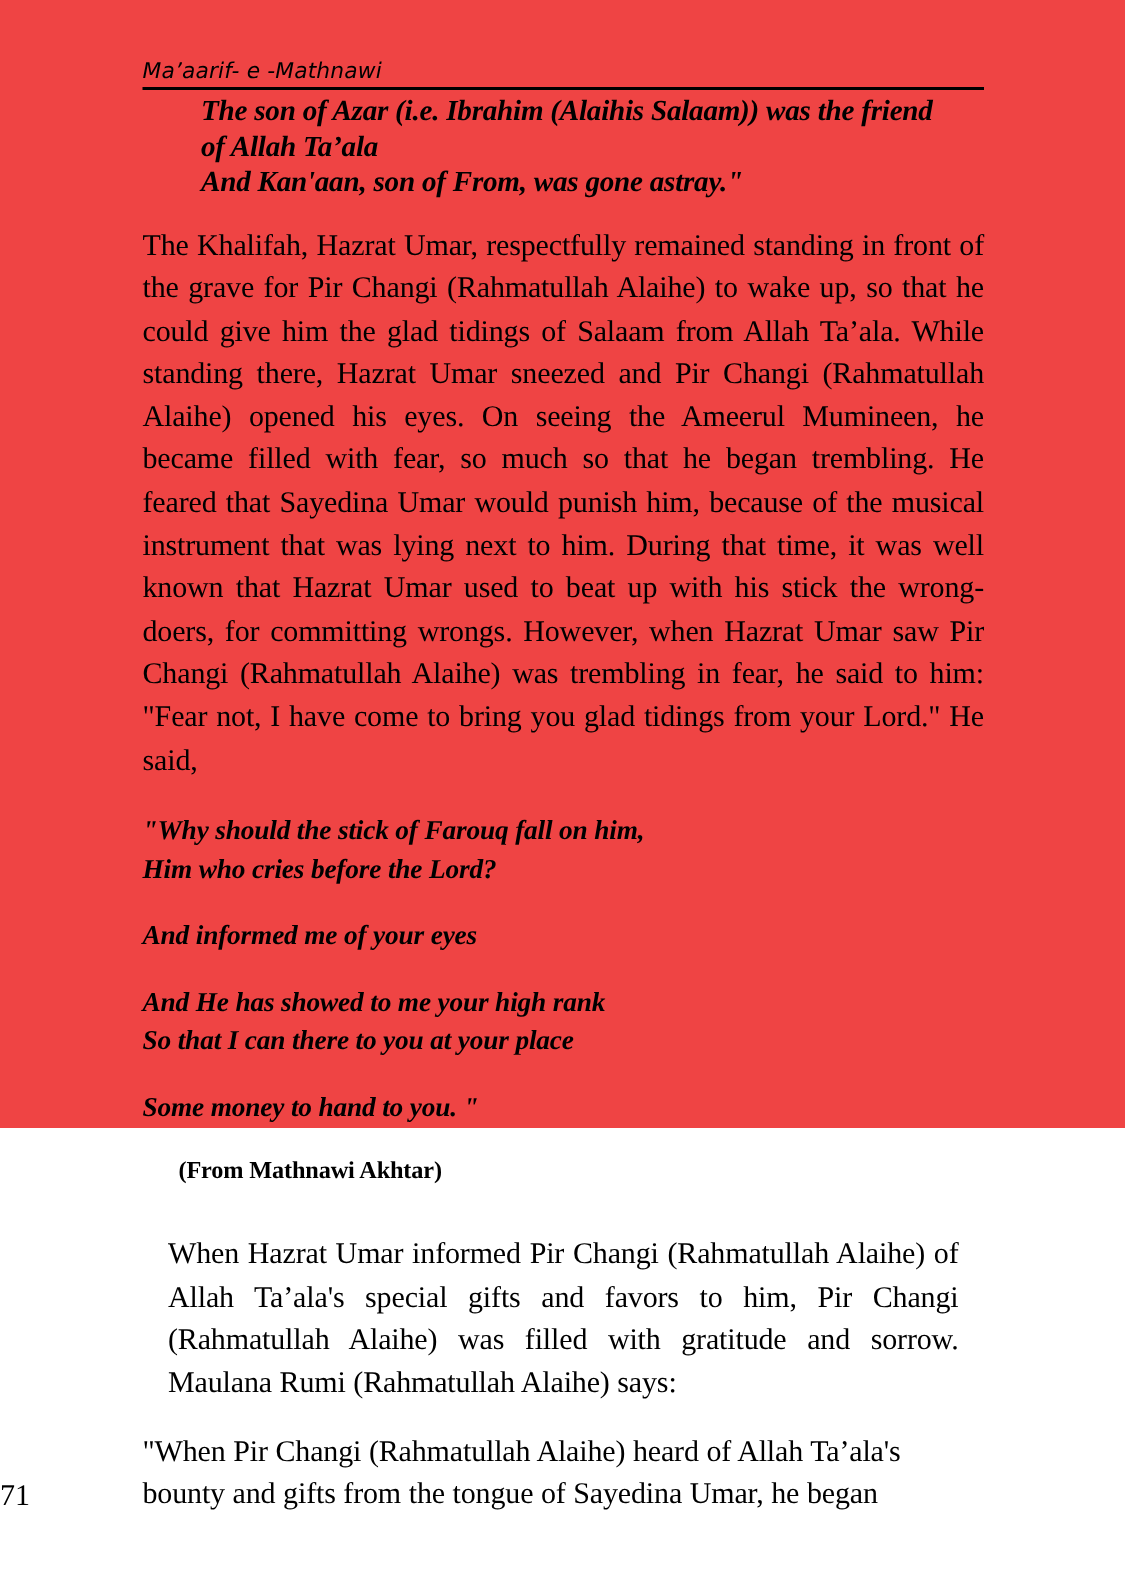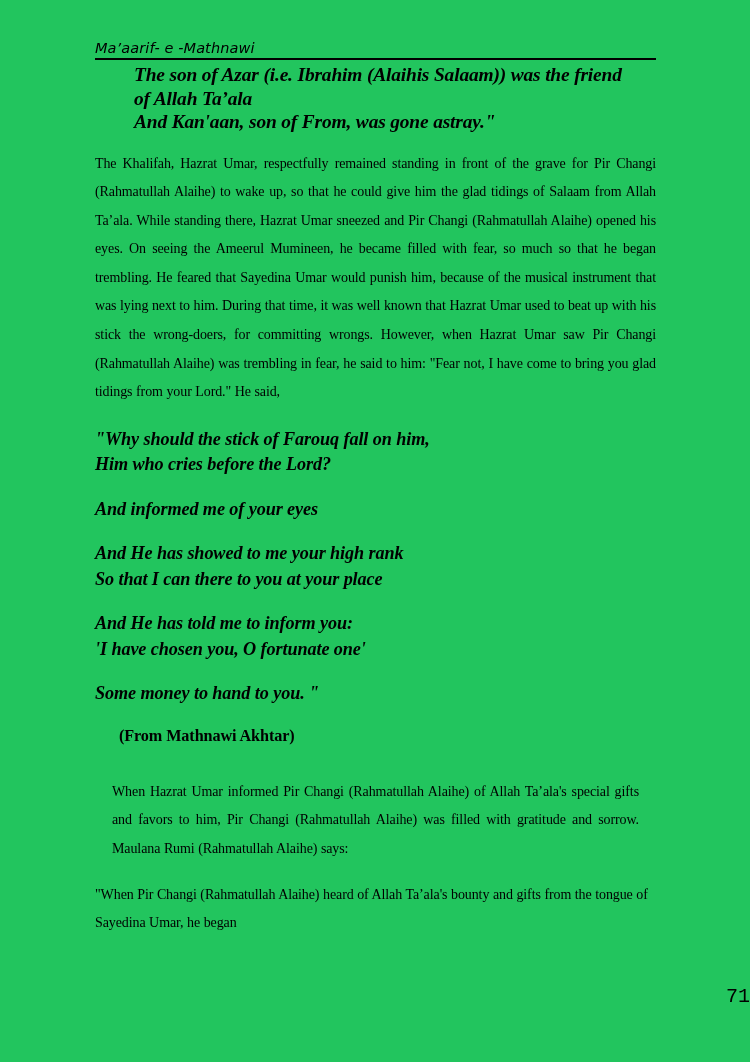--- a/index.html
+++ b/index.html
@@ -15,22 +15,22 @@
     font-family: "Liberation Serif", "DejaVu Serif", serif;
     color: #000000;
     -webkit-font-smoothing: antialiased;
   }
 
   .page {
     position: absolute;
     left: 0;
     top: 0;
     width: 750px;
-    height: 1062px;
-    background: #22c55e;
+    height: 752px;
+    background: #ef4444;
   }
 
   .content {
     position: absolute;
     left: 95px;
     top: 40px;
     width: 561px;
   }
 
   
@@ -70,21 +70,21 @@
     line-height: 25.5px;
     letter-spacing: -0.1px;
   }
   .verse .vline { white-space: nowrap; }
   .stanza { margin-bottom: 19px; }
   .stanza:last-child { margin-bottom: 0; }
 
   
   .para {
     font-family: "Liberation Serif", "DejaVu Serif", serif;
-    font-size: 14px;
+    font-size: 20px;
     line-height: 28.6px;
     text-align: justify;
     text-justify: inter-word;
     letter-spacing: -0.1px;
     word-spacing: 0.2px;
   }
   .para-last {
     text-align: left;
   }
 
@@ -103,22 +103,22 @@
   .gap-b { height: 20px; }
   .gap-c { height: 19px; }
   .gap-d { height: 15px; }
 
   
   .folio {
     position: absolute;
     left: 0;
     top: 985px;
     width: 750px;
-    text-align: right;
-    font-family: Liberation Mono, monospace;
+    text-align: left;
+    font-family: Liberation Serif, serif;
     font-size: 20px;
     line-height: 24px;
     color: #000;
   }
 </style>
 </head>
 <body>
 
 <div class="page">
 
@@ -148,24 +148,20 @@
 
       <div class="stanza">
         <div class="vline">And informed me of your eyes</div>
       </div>
 
       <div class="stanza">
         <div class="vline">And He has showed to me your high rank</div>
         <div class="vline">So that I can there to you at your place</div>
       </div>
 
-      <div class="stanza">
-        <div class="vline">And He has told me to inform you:</div>
-        <div class="vline">'I have chosen you, O fortunate one'</div>
-      </div>
 
       <div class="stanza">
         <div class="vline">Some money to hand to you. "</div>
       </div>
 
     </div>
 
     <div class="gap-c"></div>
 
     <div class="attribution">(From Mathnawi Akhtar)</div>

